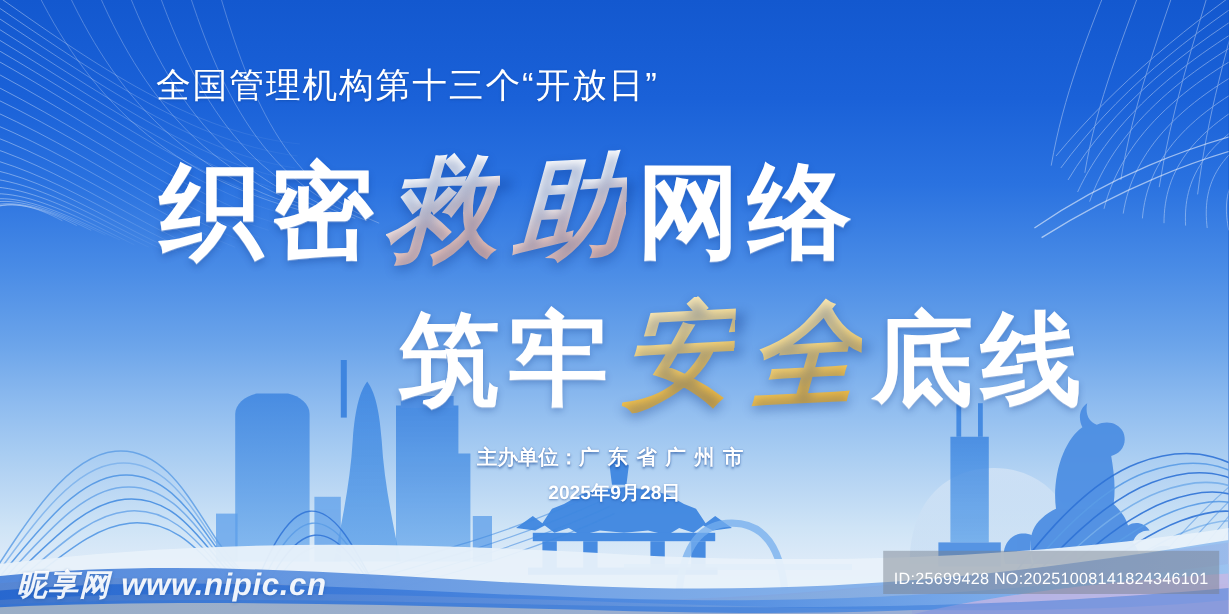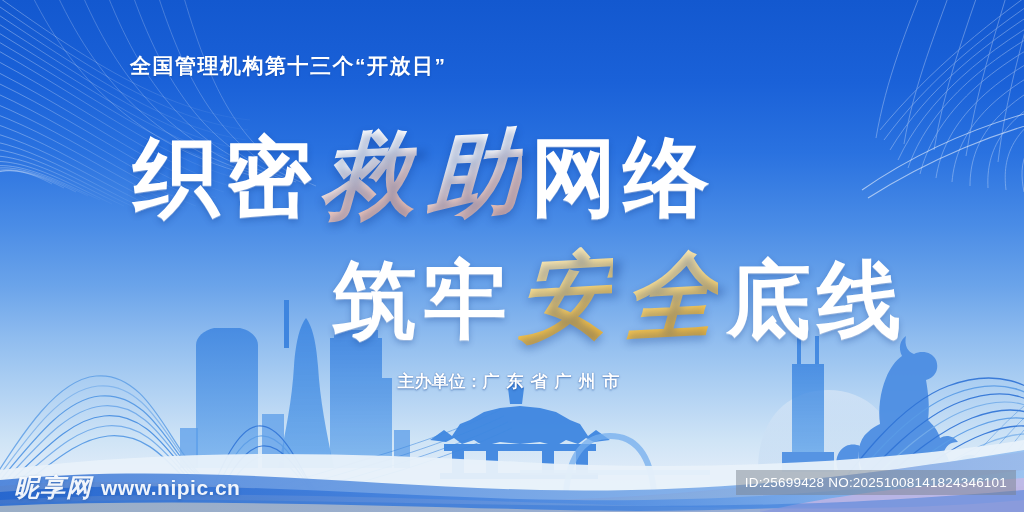--- a/index.html
+++ b/index.html
@@ -25,21 +25,21 @@
         #e7f0f9 96%,
         #eef3f8 100%);
   }
 
   
   .bg-svg{ position:absolute; left:0; top:0; width:1024px; height:512px; display:block; }
 
   
   .header-line{
     position:absolute; left:130px; top:52px;
-    font-size:21px; font-weight:bold; color:#ffffff;
+    font-size:29px; font-weight:normal; color:#ffffff;
     letter-spacing:1.5px; white-space:nowrap;
     text-shadow:0 1px 2px rgba(8,48,120,.35);
   }
 
   .title-block{ position:absolute; left:0; top:0; width:1024px; }
 
   .title-row{ position:absolute; white-space:nowrap; }
   .title-row-1{ left:133px; top:126px; }
   .title-row-2{ left:333px; top:248px; }
 
@@ -103,30 +103,30 @@
     display:flex; align-items:center; gap:9px;
     opacity:.92;
   }
   .wm-cn{
     font-size:25px; font-weight:bold; color:#ffffff;
     font-style:italic; letter-spacing:1px;
     text-shadow:0 1px 3px rgba(40,90,160,.55);
     text-align:center;
   }
   .wm-url{
-    font-size:21px; font-weight:bold;
+    font-size:26px; font-style:italic; font-weight:bold;
     color:#ffffff; letter-spacing:.5px;
     text-shadow:0 1px 3px rgba(40,90,160,.5);
   }
   .idbar{
     position:absolute; right:8px; bottom:17px;
     background:rgba(120,128,140,.48);
     color:#ffffff;
     font-size:13.5px;
-    padding:5px 9px 5px 9px;
+    padding:16px 9px 5px 9px;
     letter-spacing:.2px;
     white-space:nowrap;
     font-family:"Liberation Sans","DejaVu Sans",sans-serif;
   }
 </style>
 </head>
 <body>
 
 <div id="poster">
 
@@ -365,20 +365,21 @@
       <span class="tchar brush">全</span>
       <span class="tchar">底</span>
       <span class="tchar">线</span>
     </div>
   </div>
 
   <div class="org-block">
     <div class="org-line">
       <span>主办单位：</span><span class="spaced">广东省广州市</span>
     </div>
+    <div class="org-date">2025年9月28日</div>
   </div>
 
   <div class="wm">
     <span class="wm-cn">昵享网</span>
     <span class="wm-url">www.nipic.cn</span>
   </div>
 
   <div class="idbar">ID:25699428 NO:20251008141824346101</div>
 
 </div>

